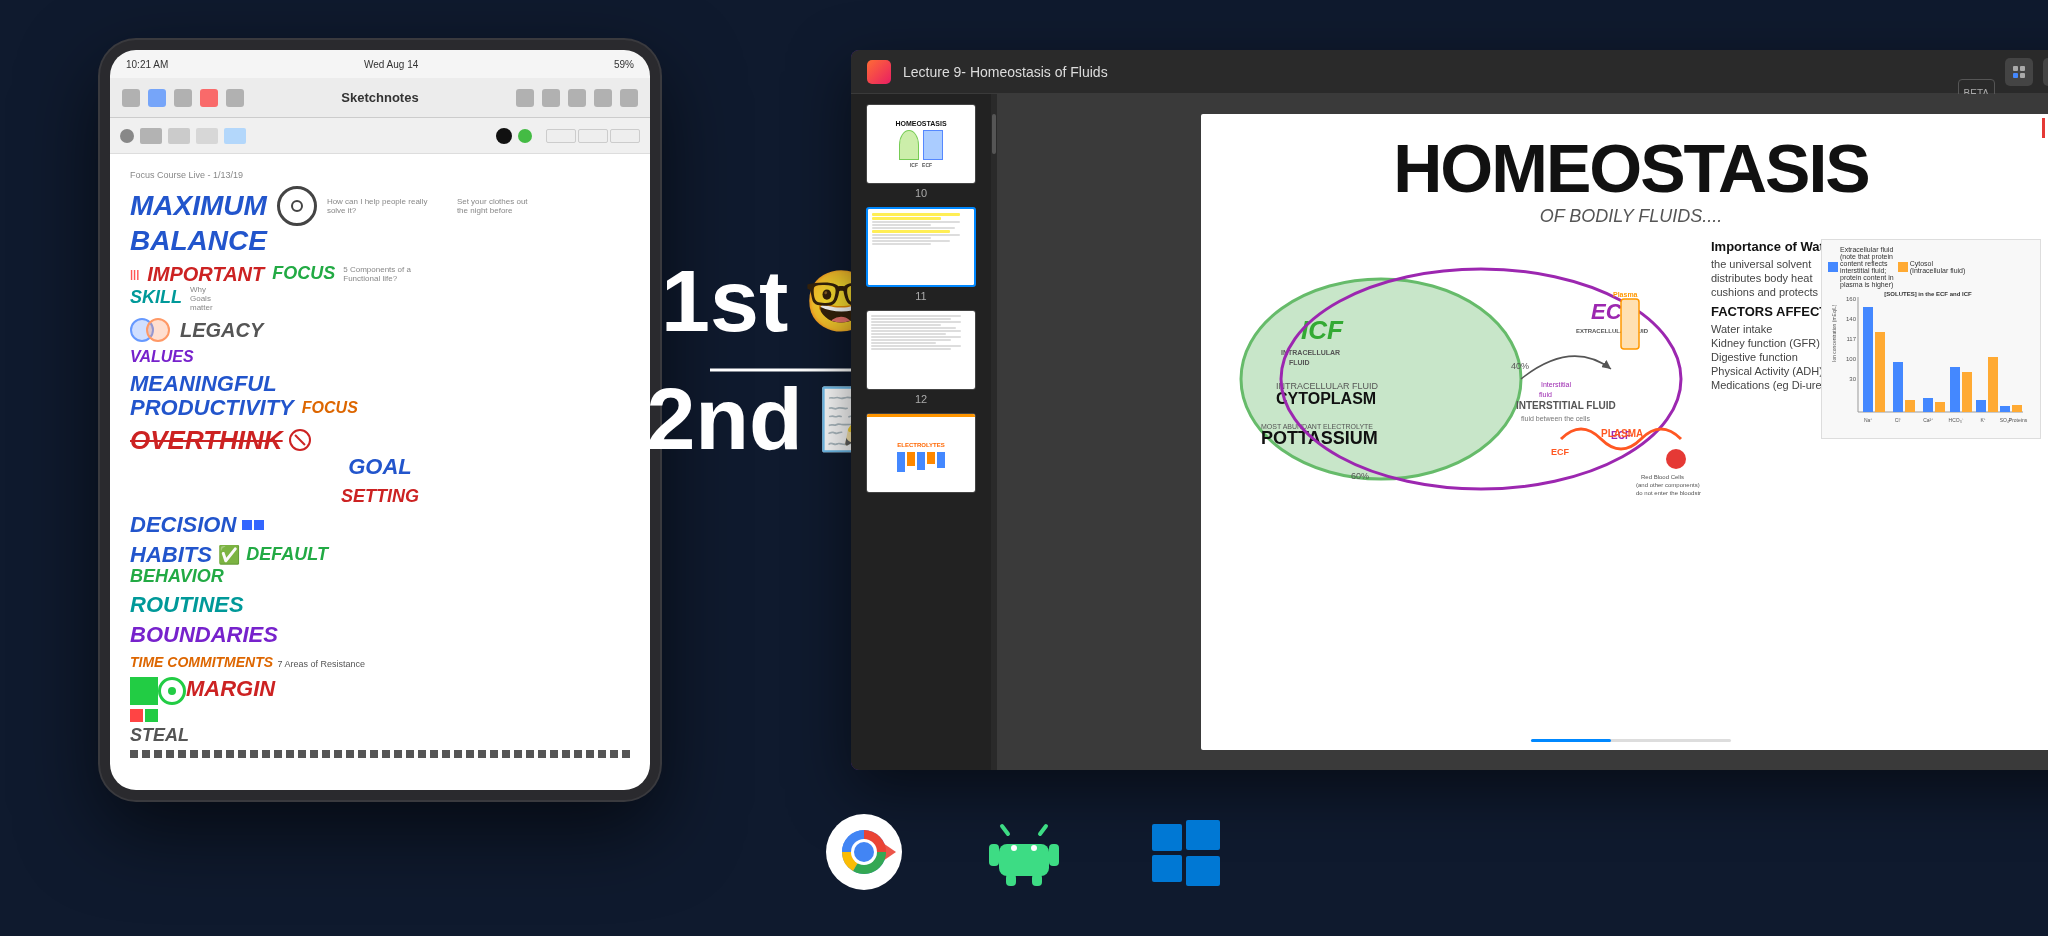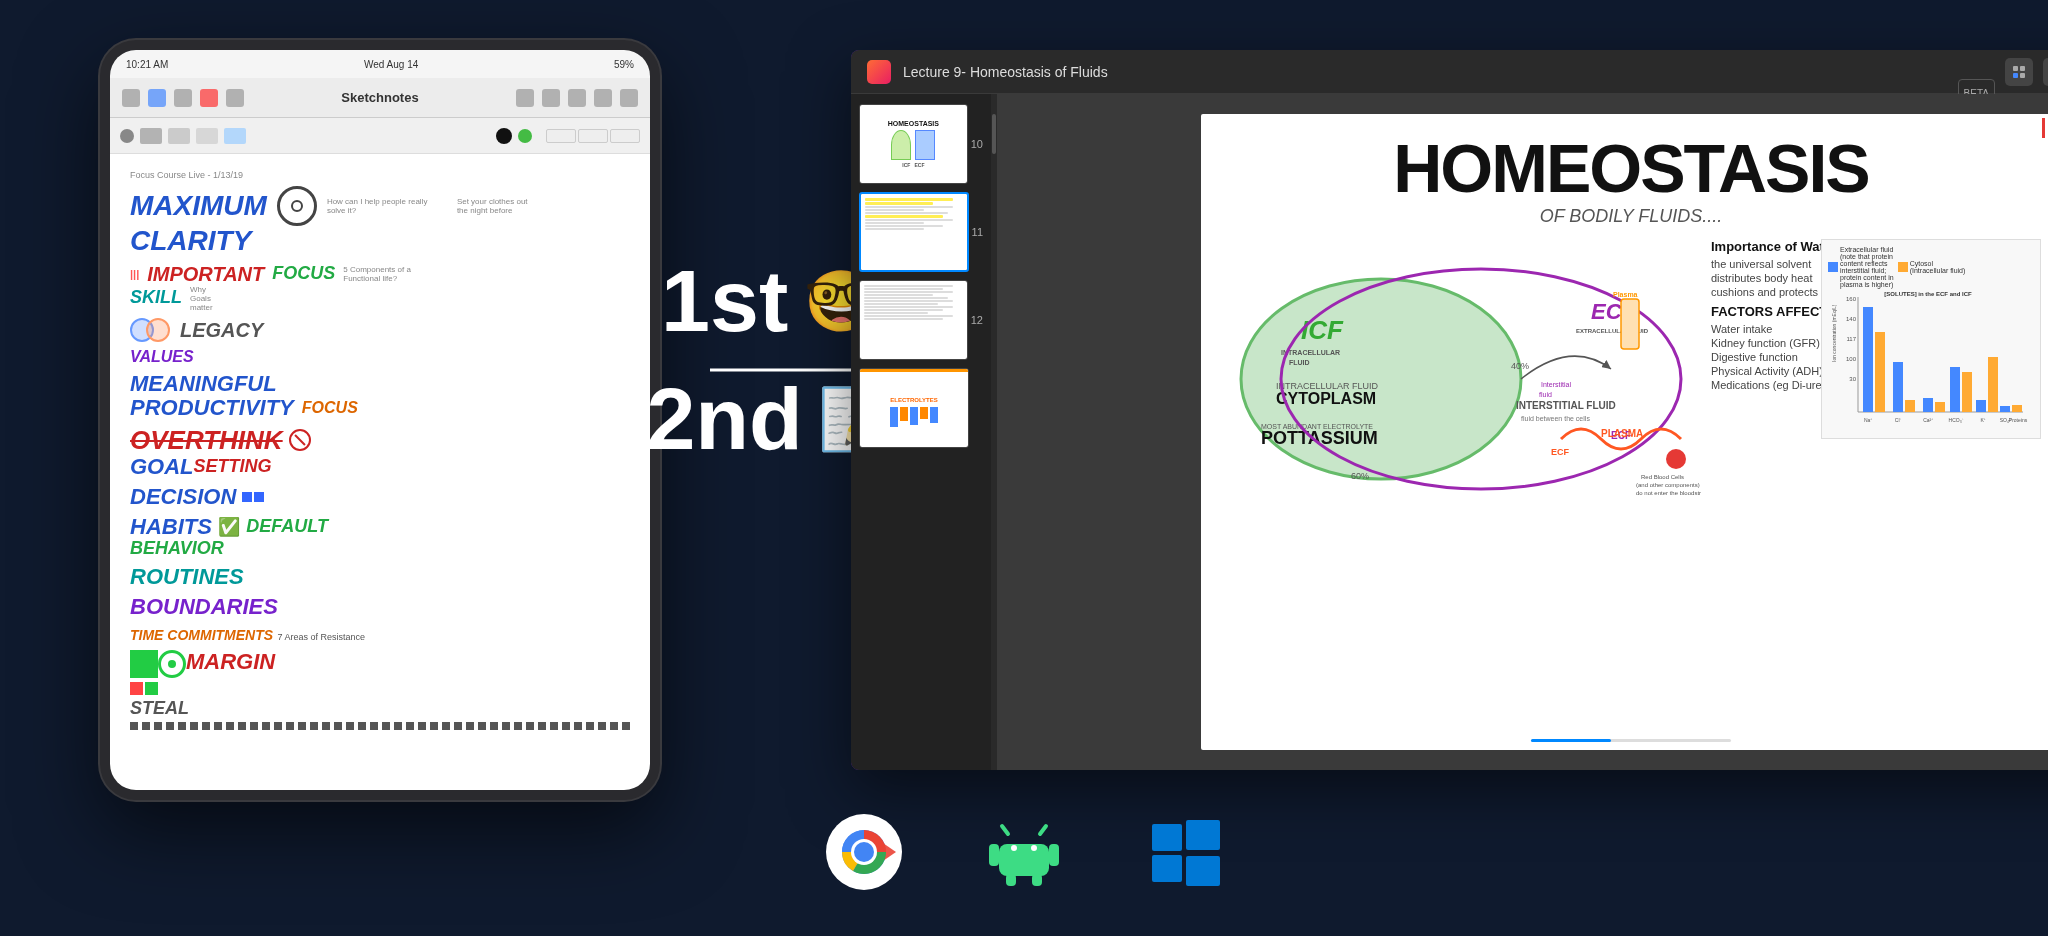--- a/index.html
+++ b/index.html
@@ -244,21 +244,21 @@
       overflow-y: auto;
       padding: 10px 8px;
       display: flex;
       flex-direction: column;
       gap: 8px;
       flex-shrink: 0;
     }
 
     .thumb-item {
       display: flex;
-      flex-direction: row;
+      flex-direction: column;
       align-items: center;
       gap: 3px;
       cursor: pointer;
     }
 
     .thumb-img {
       width: 110px;
       height: 80px;
       border-radius: 3px;
       overflow: hidden;
@@ -416,21 +416,21 @@
 
       <div class="sketch-section">
         <div style="display:flex; align-items:center; gap:10px;">
           <span class="sketch-word sketch-blue" style="font-size:28px;">MAXIMUM</span>
           <div style="width:40px;height:40px;border:3px solid #444;border-radius:50%;display:flex;align-items:center;justify-content:center;">
             <div style="width:12px;height:12px;border:2px solid #444;border-radius:50%;"></div>
           </div>
           <div style="font-size:8px;color:#888;max-width:120px;">How can I help people really solve it?</div>
           <div style="font-size:8px;color:#888;">Set your clothes out<br>the night before</div>
         </div>
-        <span class="sketch-word sketch-blue" style="font-size:28px;">CLARITY</span>
+        <span class="sketch-word sketch-blue" style="font-size:28px;">BALANCE</span>
       </div>
 
       <div class="sketch-section">
         <div style="display:flex; align-items:center; gap:8px; flex-wrap:wrap;">
           <span style="color:#ff5555;font-size:11px;font-weight:900;">|||</span>
           <span class="sketch-word sketch-red" style="font-size:20px;">IMPORTANT</span>
           <span class="sketch-word sketch-green" style="font-size:18px;">FOCUS</span>
           <div style="font-size:8px;color:#888;max-width:100px;">5 Components of a<br>Functional life?</div>
         </div>
         <div style="display:flex; gap:8px; align-items:center;">
@@ -461,21 +461,21 @@
         </div>
       </div>
 
       <div class="sketch-section">
         <div style="display:flex;align-items:center;gap:6px;">
           <span class="sketch-word sketch-red" style="font-size:26px;text-decoration:line-through;">OVERTHINK</span>
           <div style="width:22px;height:22px;border-radius:50%;border:2px solid #cc2222;display:flex;align-items:center;justify-content:center;">
             <div style="width:14px;height:2px;background:#cc2222;transform:rotate(45deg);"></div>
           </div>
         </div>
-        <div style="display:flex;align-items:center;">
+        <div style="display:flex;gap:8px;align-items:center;flex-direction:column;">
           <span class="sketch-word sketch-blue" style="font-size:22px;">GOAL</span>
           <span class="sketch-word sketch-red" style="font-size:18px;">SETTING</span>
         </div>
       </div>
 
       <div class="sketch-section">
         <div style="display:flex;align-items:center;gap:6px;">
           <span class="sketch-word sketch-blue" style="font-size:22px;">DECISION</span>
           <div style="display:flex;gap:2px;">
             <div style="width:10px;height:10px;background:#3366ff;"></div>

